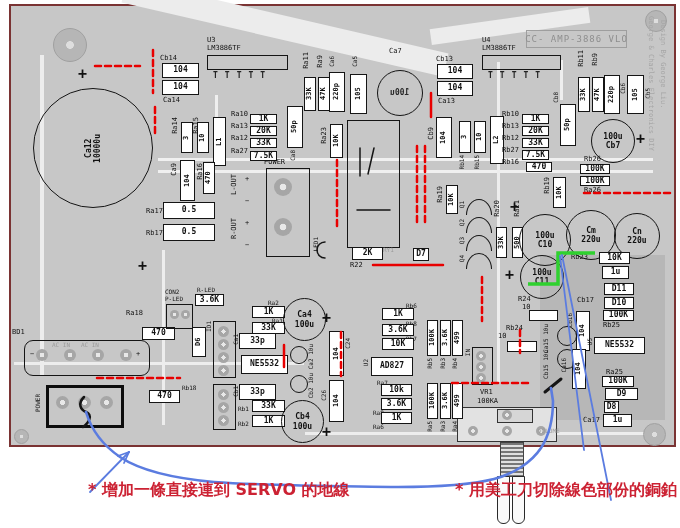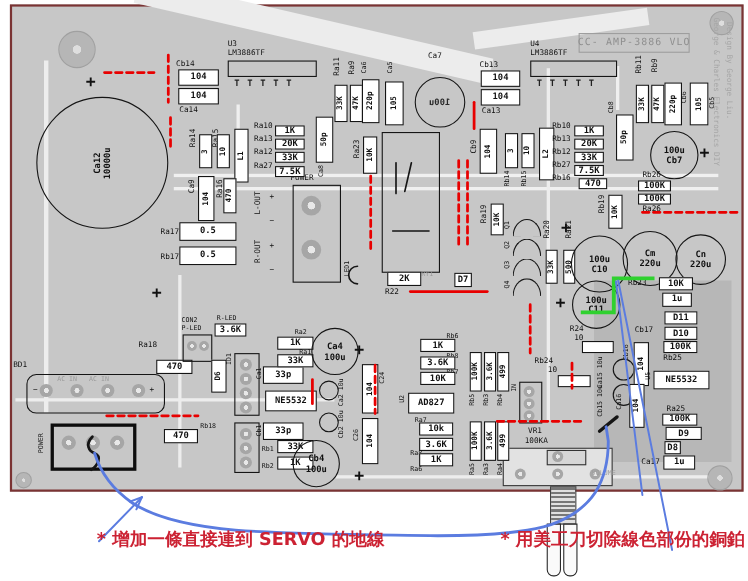--- a/index.html
+++ b/index.html
@@ -205,21 +205,21 @@
       <div class="c lbl" style="left: 571px; top: 254px;">Rb23</div>
       <div class="c boxh" style="left: 599px; top: 252px; width: 31px; height: 12px;">10K</div>
       <div class="c rect outline" style="left: 347px; top: 120px; width: 53px; height: 128px;"></div>
       <div class="c lbl gray" style="left: 383px; top: 247px; font-size: 6px;">RY1</div>
       <div class="c lbl" style="left: 350px; top: 262px;">R22</div>
       <div class="c boxh" style="left: 352px; top: 247px; width: 31px; height: 13px;">2K</div>
       <div class="c boxh" style="left: 413px; top: 248px; width: 16px; height: 13px;">D7</div>
       <div class="c lbl" style="left: 518px; top: 296px;">R24</div>
       <div class="c lbl" style="left: 522px; top: 304px;">10</div>
       <div class="c boxh" style="left: 529px; top: 310px; width: 29px; height: 11px;"></div>
-      <div class="c lbl" style="left: 486px; top: 325px;">Rb24</div>
+      <div class="c lbl" style="left: 506px; top: 325px;">Rb24</div>
       <div class="c lbl" style="left: 498px; top: 333px;">10</div>
       <div class="c boxh" style="left: 507px; top: 341px; width: 30px; height: 11px;"></div>
       <div class="c lblv" style="left: 543px; top: 324px; font-size: 6px;">Ca15 10u</div>
       <div class="c circ" style="left: 557px; top: 326px; width: 20px; height: 20px;"></div>
       <div class="c lblv" style="left: 543px; top: 350px; font-size: 6px;">Cb15 10u</div>
       <div class="c circ" style="left: 557px; top: 349px; width: 20px; height: 20px;"></div>
       <div class="c lblv" style="left: 567px; top: 313px; font-size: 6px;">Cb16</div>
       <div class="c boxv" style="left: 576px; top: 311px; width: 14px; height: 40px;">104</div>
       <div class="c lblv" style="left: 561px; top: 358px; font-size: 6px;">Ca16</div>
       <div class="c boxv" style="left: 572px; top: 349px; width: 14px; height: 40px;">104</div>
@@ -274,21 +274,21 @@
       <div class="c boxv" style="left: 329px; top: 331px; width: 15px; height: 45px;">104</div>
       <div class="c lblv" style="left: 345px; top: 338px; font-size: 6px;">C24</div>
       <div class="c boxv" style="left: 329px; top: 380px; width: 15px; height: 42px;">104</div>
       <div class="c lblv" style="left: 321px; top: 390px; font-size: 6px;">C26</div>
       <div class="c lblv" style="left: 233px; top: 386px; font-size: 6px;">Cb1</div>
       <div class="c boxh" style="left: 239px; top: 384px; width: 37px; height: 16px;">33p</div>
       <div class="c boxh" style="left: 252px; top: 400px; width: 33px; height: 12px;">33K</div>
       <div class="c lbl" style="left: 238px; top: 406px; font-size: 6px;">Rb1</div>
       <div class="c boxh" style="left: 252px; top: 415px; width: 33px; height: 12px;">1K</div>
       <div class="c lbl" style="left: 238px; top: 421px; font-size: 6px;">Rb2</div>
-      <div class="c circ" style="left: 266px; top: 400px; width: 43px; height: 43px;">
+      <div class="c circ" style="left: 281px; top: 400px; width: 43px; height: 43px;">
         <span class="tx">Cb4
 100u</span>
       </div>
       <div class="c plus" style="left: 322px; top: 428px;">+</div>
       <div class="c circ" style="left: 290px; top: 375px; width: 18px; height: 18px;"></div>
       <div class="c lblv" style="left: 308px; top: 373px; font-size: 6px;">Cb2 10u</div>
       <div class="c lbl" style="left: 182px; top: 385px; font-size: 6px;">Rb18</div>
       <div class="c boxh" style="left: 149px; top: 390px; width: 31px; height: 13px;">470</div>
       <div class="c lbl" style="left: 12px; top: 329px;">BD1</div>
       <div class="c rect outline rounded" style="left: 24px; top: 340px; width: 126px; height: 36px;"></div>

